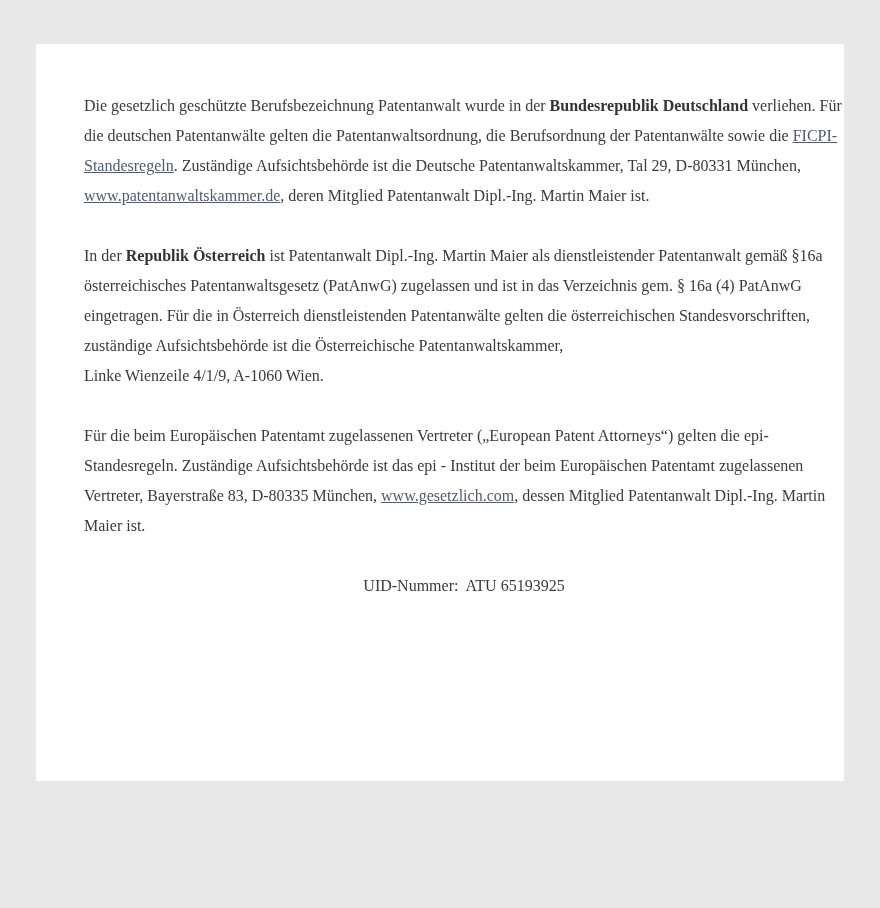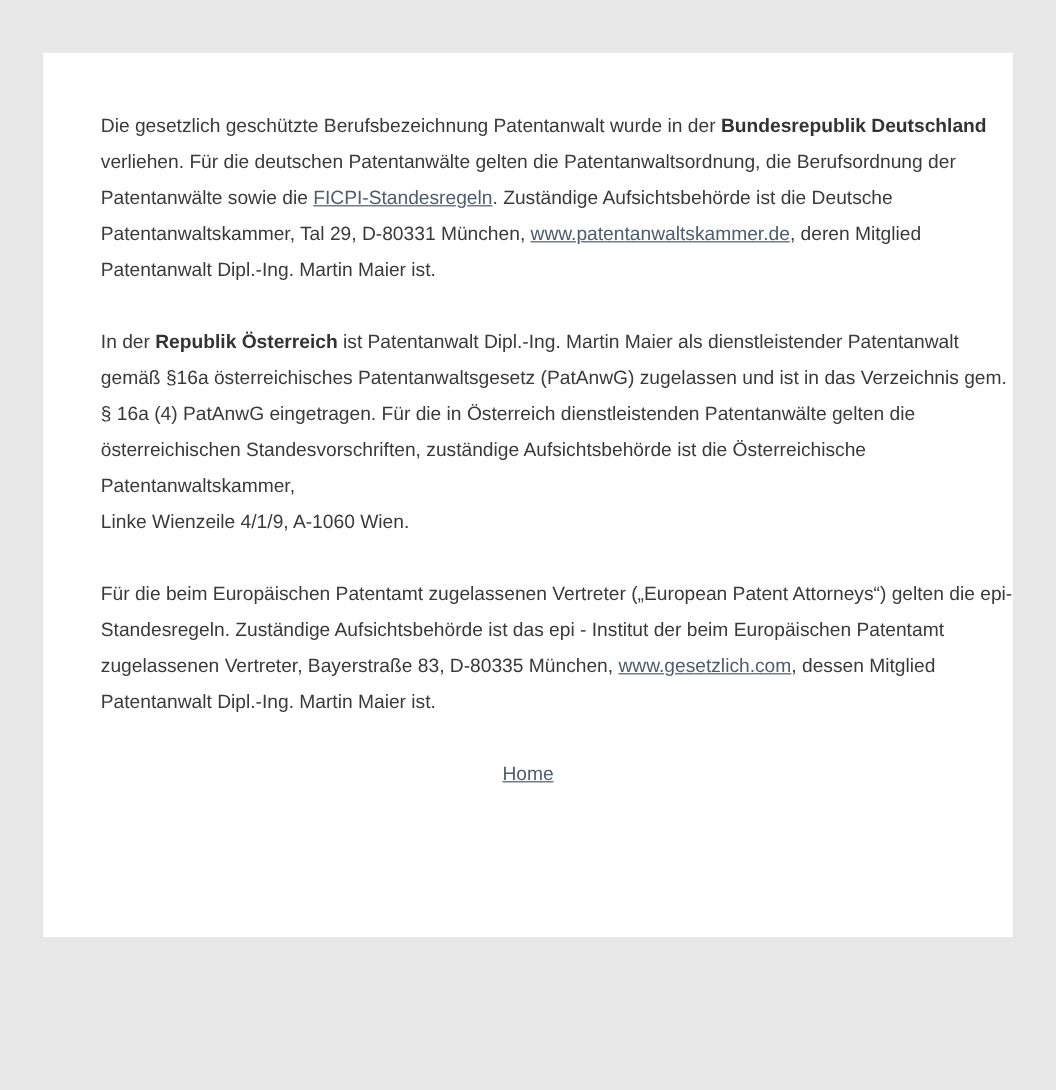--- a/index.html
+++ b/index.html
@@ -1,21 +1,21 @@
 <!DOCTYPE html>
 <html style="--bg: #e8e8e8; --card: #ffffff; --text: #3a3a3a; --link: #4f5b6e;"><head>
 <meta charset="utf-8">
 <style>
   :root {
     --bg: #e8e8e8;
     --card: #ffffff;
     --text: #3a3a3a;
     --link: #4f5b6e;
   }
-  * { box-sizing: border-box; }
+  * { box-sizing: border-box; font-family: Liberation Serif, serif; }
   html, body {
     margin: 0;
     padding: 0;
   }
   body {
     width: 880px;
     height: 908px;
     background: var(--bg);
     font-family: "Liberation Sans", "DejaVu Sans", sans-serif;
     overflow: hidden;
@@ -62,17 +62,15 @@
 </head>
 <body>
 
 <div class="card">
   <div class="content">
     <div>
         <p class="para"><span>Die gesetzlich geschützte Berufsbezeichnung Patentanwalt wurde in der </span><b>Bundesrepublik Deutschland</b><span> verliehen. Für die deutschen Patentanwälte gelten die Patentanwaltsordnung, die Berufsordnung der Patentanwälte sowie die </span><a>FICPI-Standesregeln</a><span>. Zuständige Aufsichtsbehörde ist die Deutsche Patentanwaltskammer, Tal 29, D-80331 München, </span><a>www.patentanwaltskammer.de</a><span>, deren Mitglied Patentanwalt Dipl.-Ing. Martin Maier ist.</span></p>
         <p class="para"><span>In der </span><b>Republik Österreich</b><span> ist Patentanwalt Dipl.-Ing. Martin Maier als dienstleistender Patentanwalt gemäß §16a österreichisches Patentanwaltsgesetz (PatAnwG) zugelassen und ist in das Verzeichnis gem. § 16a (4) PatAnwG eingetragen. Für die in Österreich dienstleistenden Patentanwälte gelten die österreichischen Standesvorschriften, zuständige Aufsichtsbehörde ist die Österreichische Patentanwaltskammer,</span><br><span>Linke Wienzeile 4/1/9, A-1060 Wien.</span></p>
         <p class="para"><span>Für die beim Europäischen Patentamt zugelassenen Vertreter („European Patent Attorneys“) gelten die epi-Standesregeln. Zuständige Aufsichtsbehörde ist das epi - Institut der beim Europäischen Patentamt zugelassenen Vertreter, Bayerstraße 83, D-80335 München, </span><a>www.gesetzlich.com</a><span>, dessen Mitglied Patentanwalt Dipl.-Ing. Martin Maier ist.</span></p>
       </div>
-  </div>
-  <div class="home-row">
-    <a>Home</a>
+    <div class="uid-line">UID-Nummer:&nbsp; ATU 65193925</div>
   </div>
 </div>
 
 </body></html>

